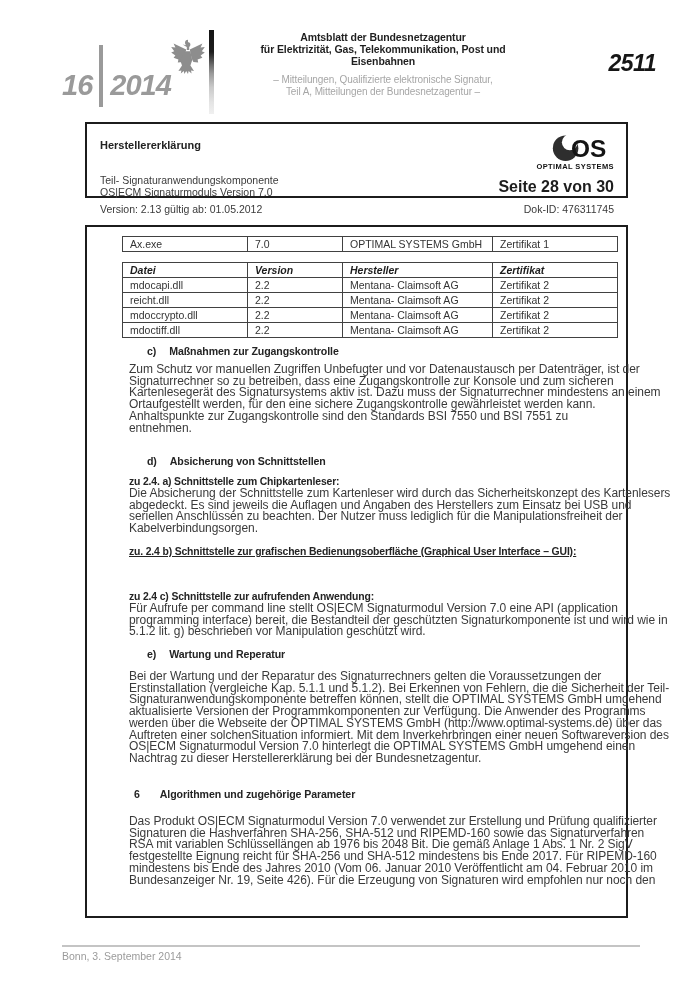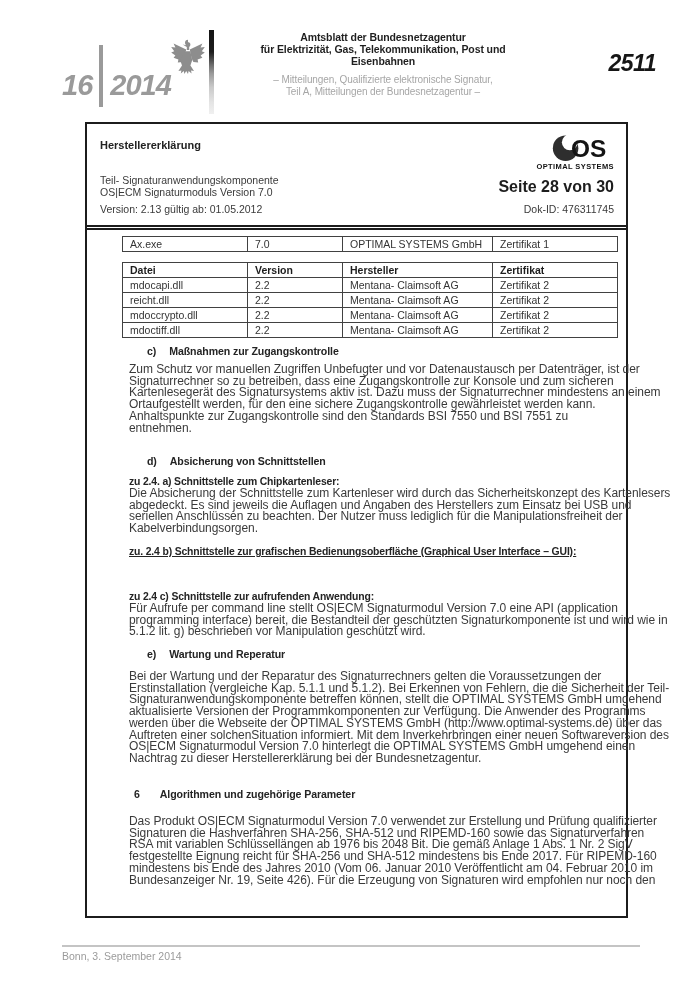--- a/index.html
+++ b/index.html
@@ -16,36 +16,36 @@
   .eagle{left:170px;top:38px;width:36px;height:42px;}
   .grad-bar{left:209px;top:30px;width:5px;height:84px;
     background:linear-gradient(180deg,#141414 0%,#1d1d1d 26%,#6f6f6f 42%,#9b9b9b 52%,#c9c9c9 68%,#e4e4e4 86%,#f0f0f0 100%);}
   .masthead{left:228px;top:31px;width:310px;text-align:center;}
   .masthead .bold-line{font-size:10.5px;font-weight:bold;color:#1f1f1f;line-height:12px;letter-spacing:-0.1px;}
   .masthead .muted-line{font-size:10px;color:#a6a6a6;line-height:11.5px;letter-spacing:-0.1px;}
   .masthead .gap{height:7px;}
   .page-num{right:44px;top:50px;font-size:23px;font-weight:bold;font-style:italic;color:#161616;letter-spacing:-0.5px;}
 
   
-  .info-box{left:85px;top:122px;width:543px;height:108px;border:2px solid #1c1c1c;box-sizing:border-box;}
+  .info-box{left:85px;top:122px;width:543px;height:76px;border:2px solid #1c1c1c;box-sizing:border-box;}
   .ib-title{left:13px;top:15px;font-size:11px;font-weight:bold;color:#222;}
   .ib-sub1{left:13px;top:50px;font-size:10.5px;}
   .ib-sub2{left:13px;top:62px;font-size:10.5px;}
   .ib-version{left:13px;top:79px;font-size:10.5px;}
   .ib-logo{right:10px;top:5px;width:70px;height:34px;}
   .ib-logo-caption{right:12px;top:38px;font-size:7.5px;font-weight:bold;letter-spacing:0.4px;color:#111;}
   .ib-pageinfo{right:12px;top:54px;font-size:16px;font-weight:bold;color:#1d1d1d;}
   .ib-dokid{right:12px;top:79px;font-size:10.5px;}
 
   
   .content-box{left:85px;top:225px;width:543px;height:693px;border:2px solid #1c1c1c;box-sizing:border-box;}
 
   table.doc{position:absolute;border-collapse:collapse;table-layout:fixed;font-size:10.5px;color:#333;border-radius:8px;}
   table.doc td{border:1px solid #414141;padding:1px 4px 1px 7px;height:12px;white-space:nowrap;overflow:hidden;}
-  table.doc td.b{font-weight:bold;color:#1d1d1d;}
+  table.doc td.b{font-weight:bold;color:#1d1d1d;font-style:italic;}
   .col1{width:113px;} .col2{width:83px;} .col3{width:138px;} .col4{width:113px;}
   .tbl-single{left:35px;top:9px;}
   .tbl-files{left:35px;top:35px;}
 
   .txt{position:absolute;left:42px;font-size:12px;line-height:11.7px;letter-spacing:-0.05px;white-space:pre;color:#3a3a3a;}
   .hd{position:absolute;font-size:10.6px;font-weight:bold;color:#242424;white-space:pre;letter-spacing:-0.1px;}
   .hd .t{margin-left:13px;}
   .zu{position:absolute;left:42px;font-size:10.4px;font-weight:bold;color:#242424;white-space:pre;letter-spacing:-0.15px;}
 
   .h-c{left:60px;top:118px;}

